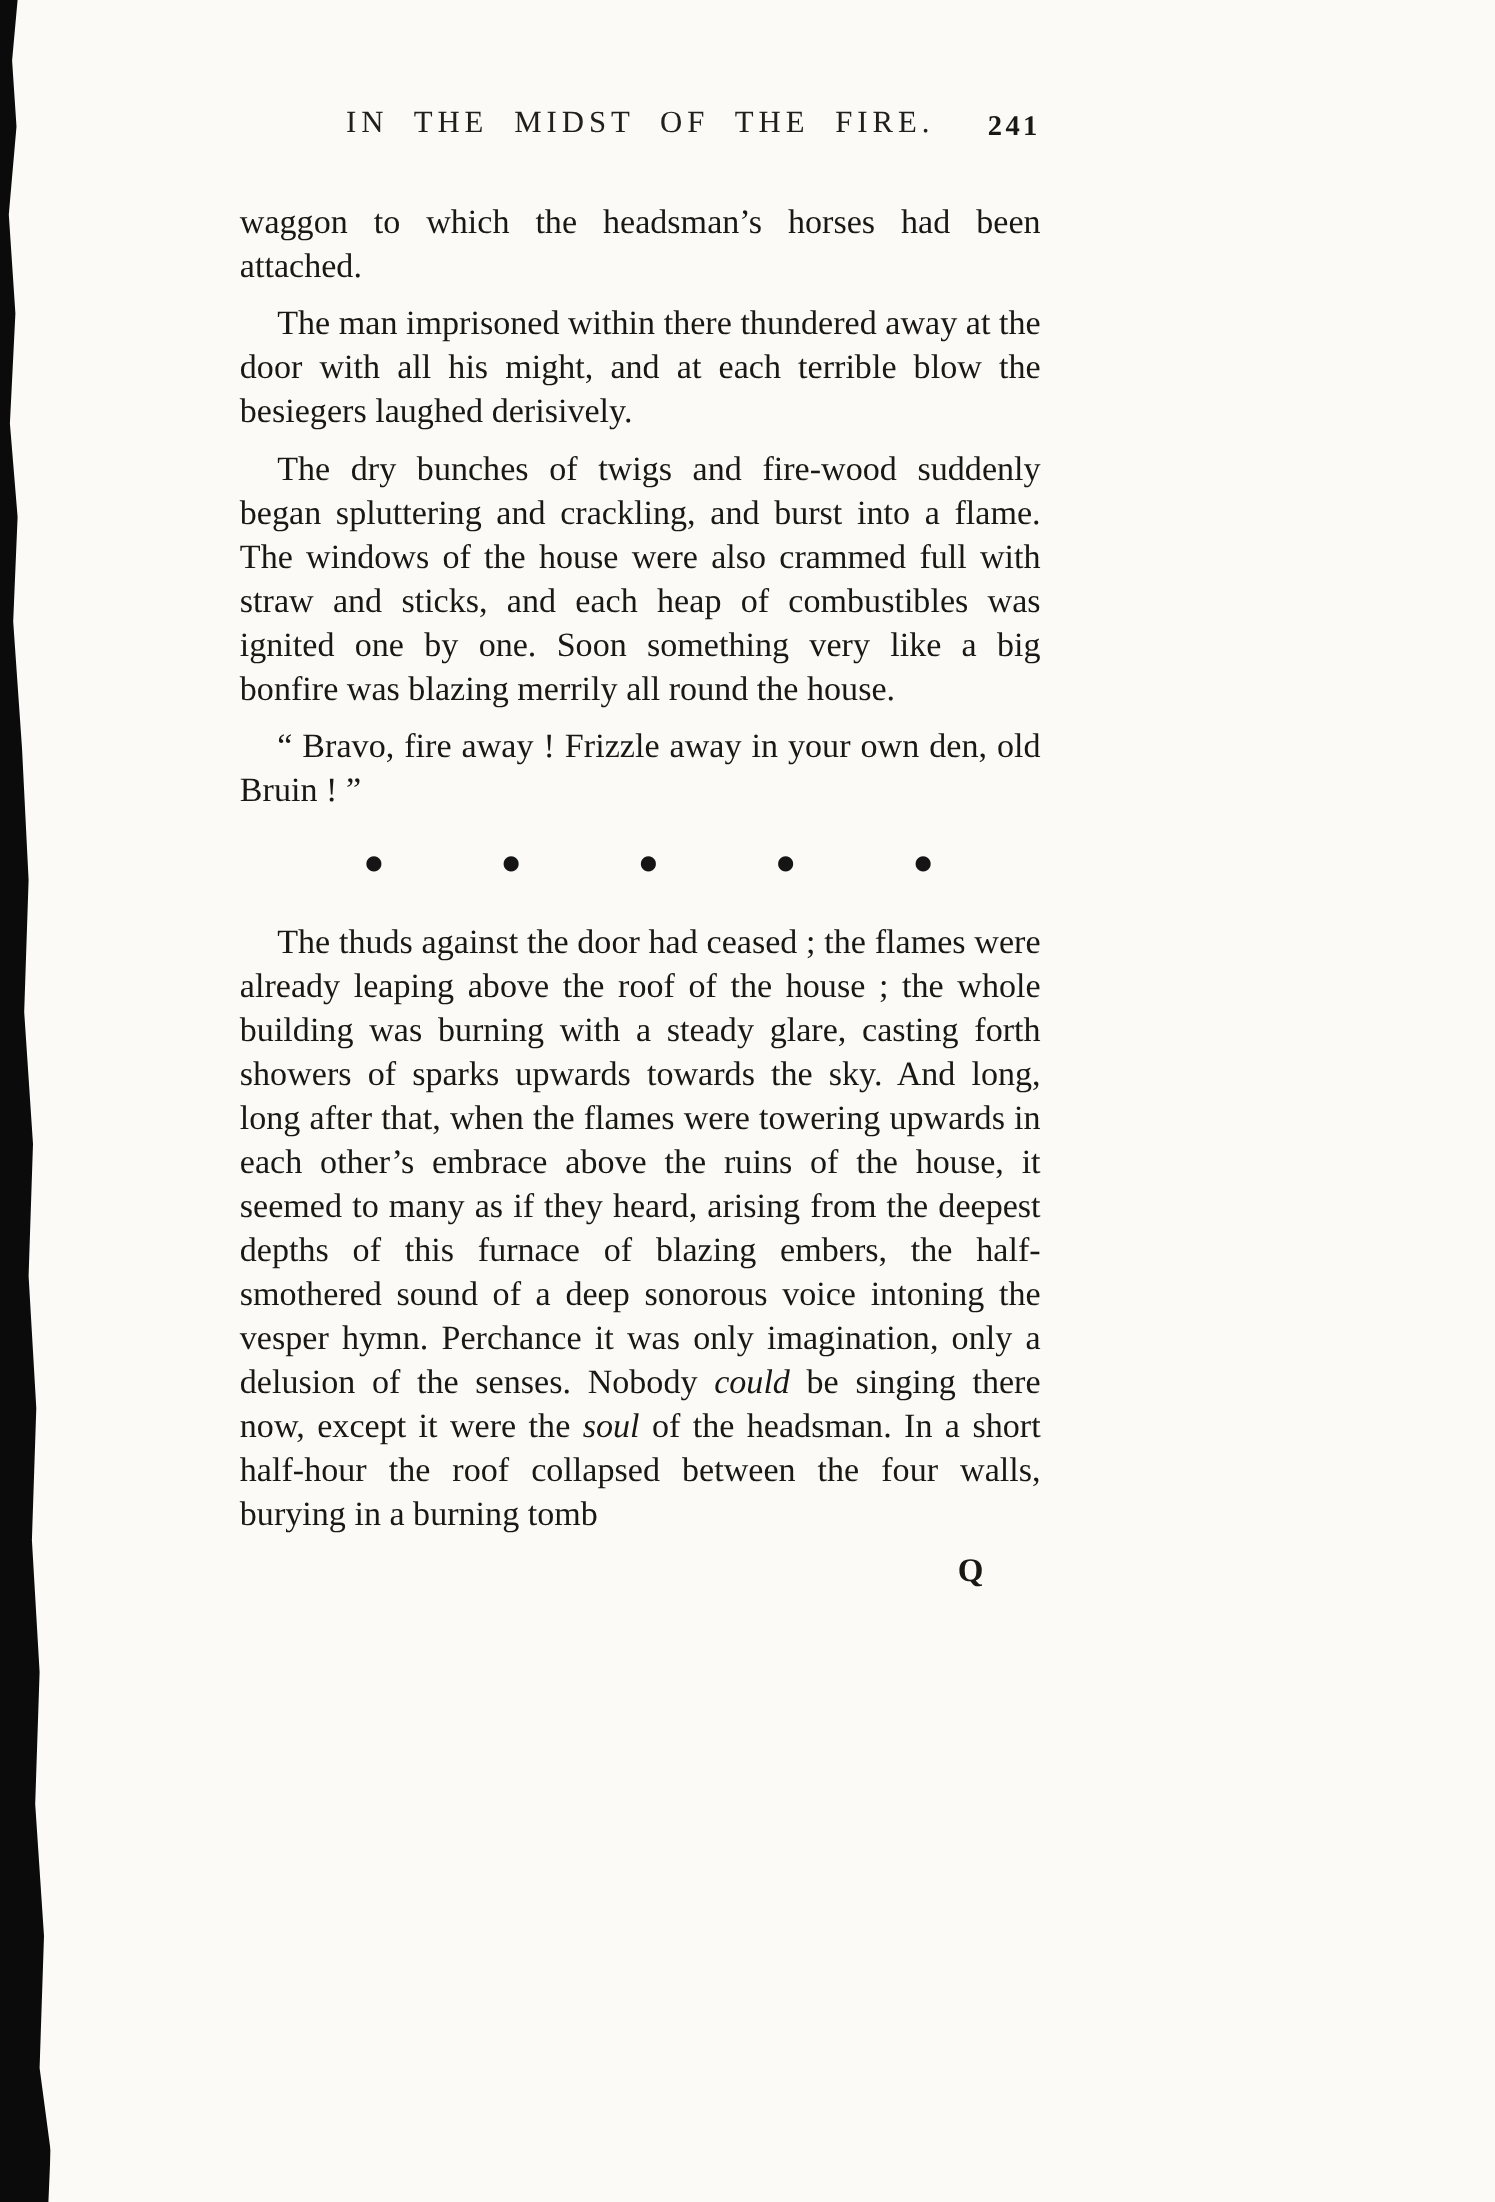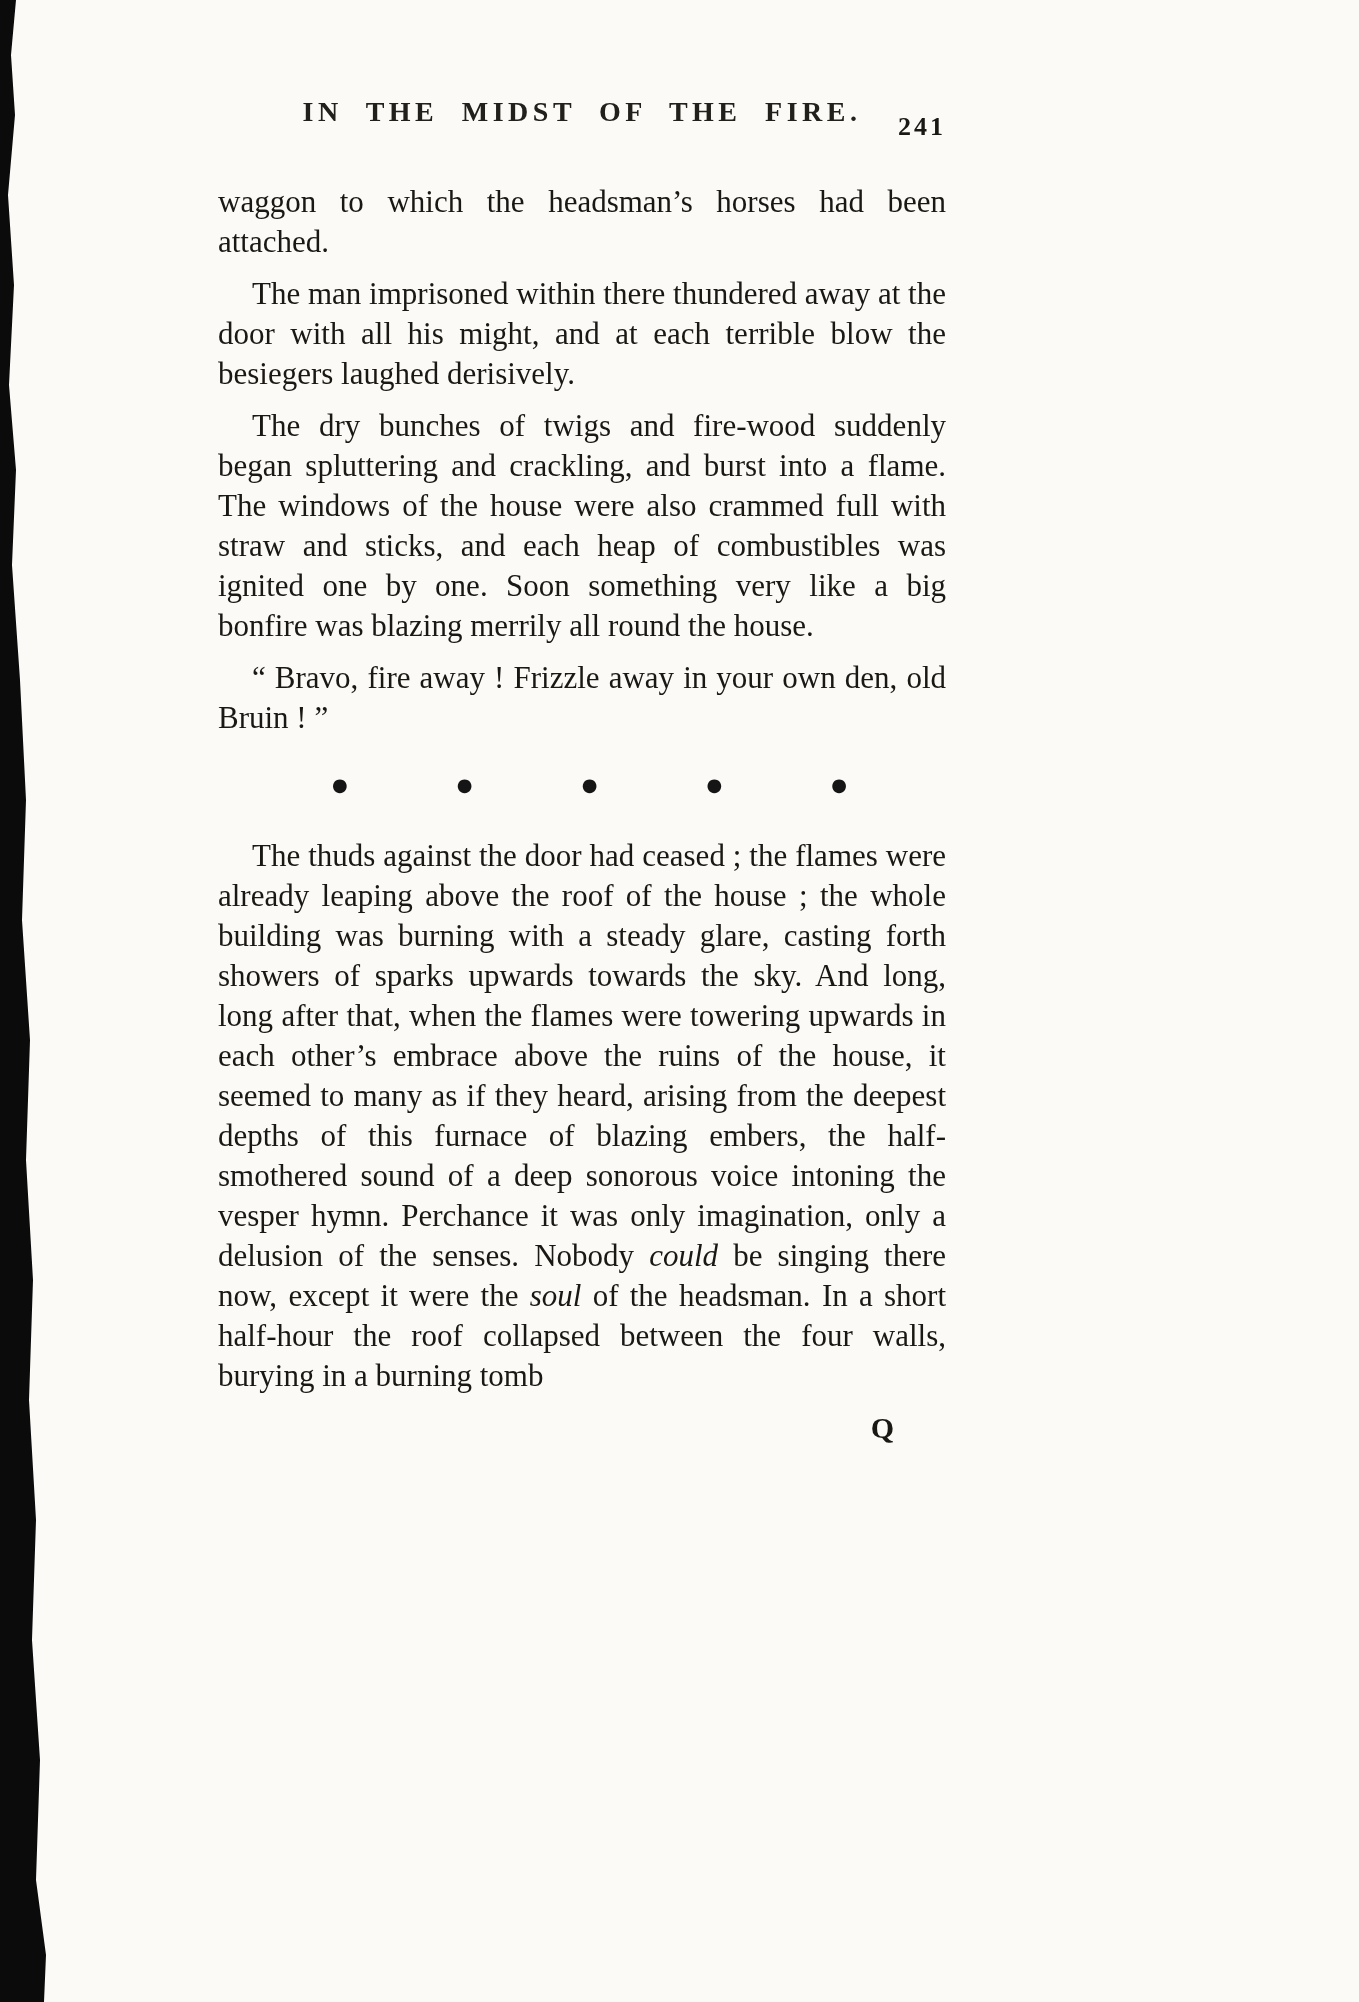--- a/index.html
+++ b/index.html
@@ -40,26 +40,25 @@
     height: 42px;
     margin-bottom: 44px;
   }
   .header-title {
     display: block;
     text-align: center;
     font-size: 28px;
     letter-spacing: 4.5px;
     word-spacing: 12px;
     color: #21201b;
-    font-weight: bold;
   }
   .page-number {
     position: absolute;
     right: 12px;
-    top: 16px;
+    top: 4px;
     font-size: 26px;
     letter-spacing: 3px;
     font-weight: bold;
   }
 
   .para {
     margin: 12px;
     font-size: 31px;
     line-height: 40px;
     text-align: justify;

